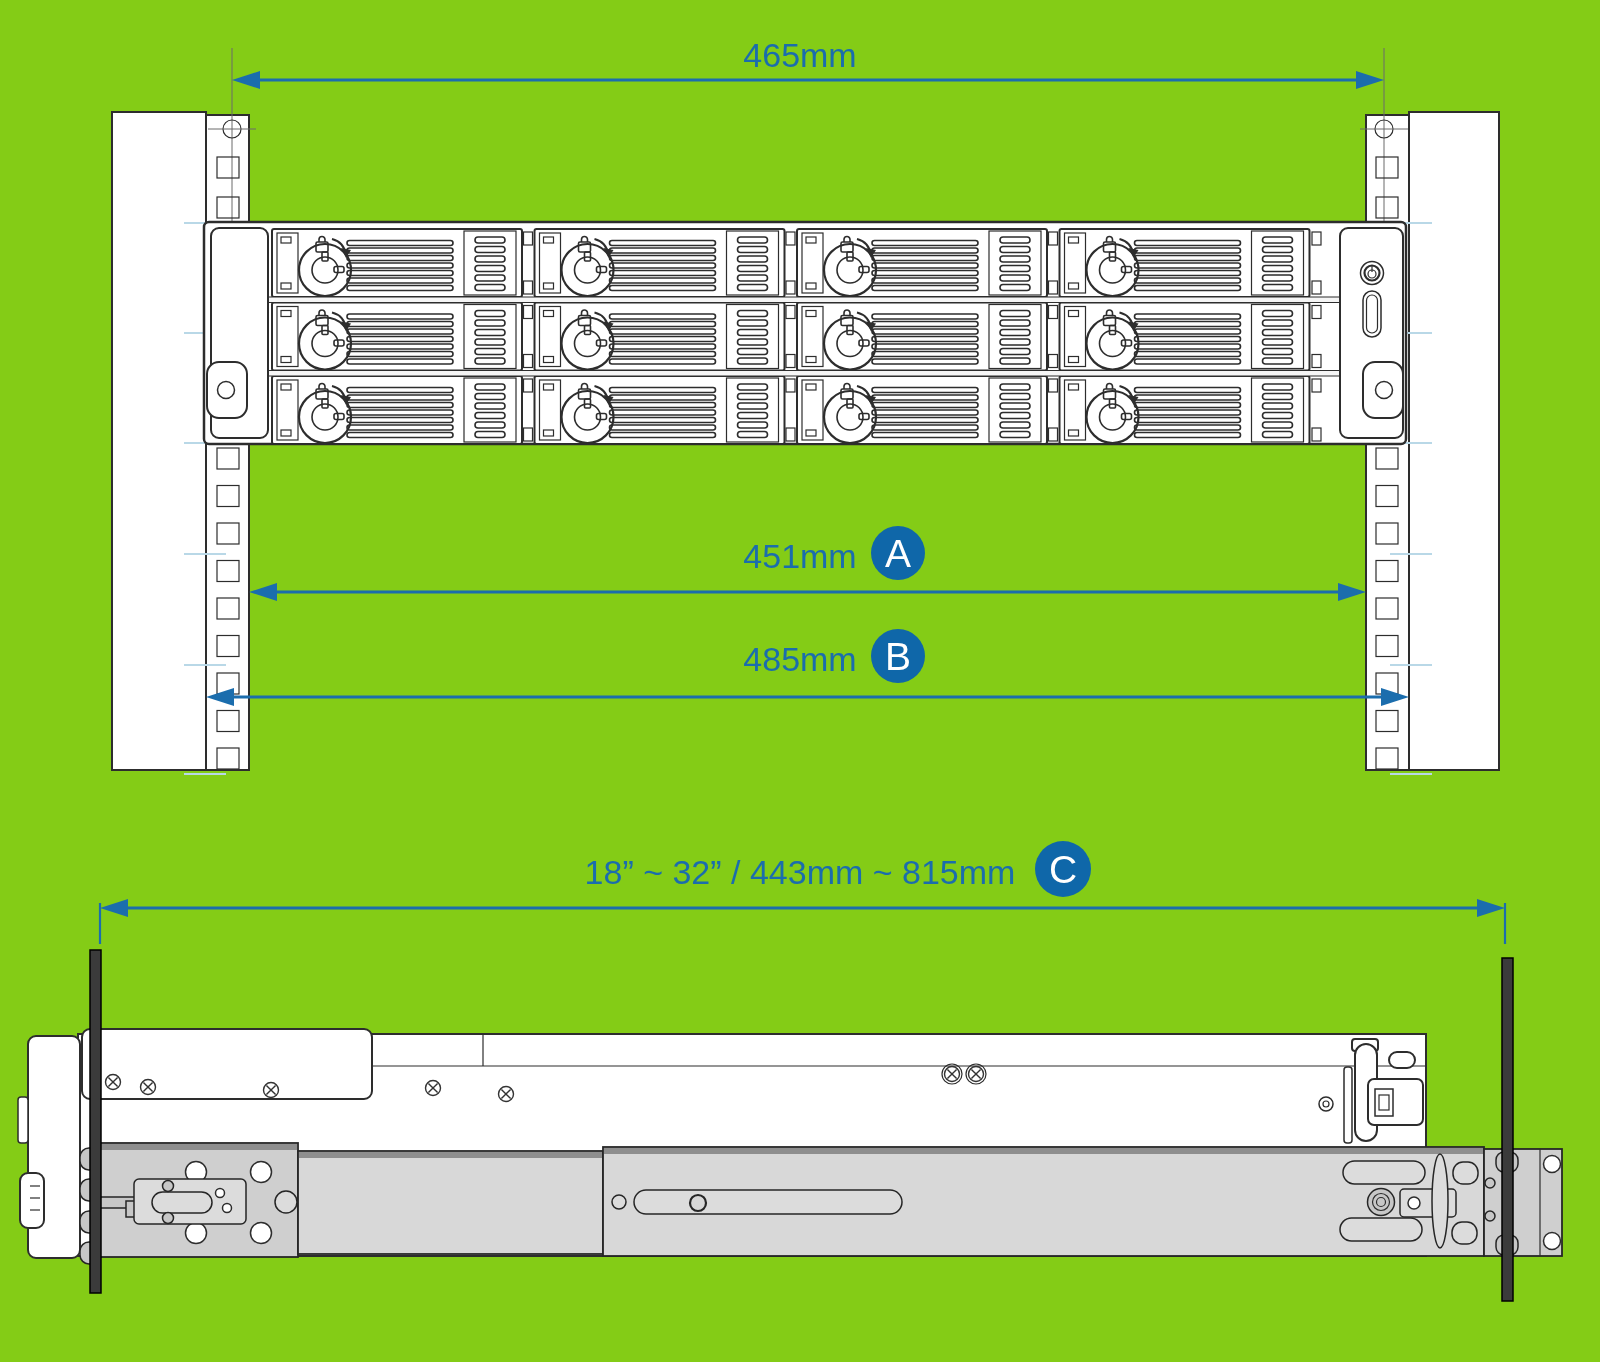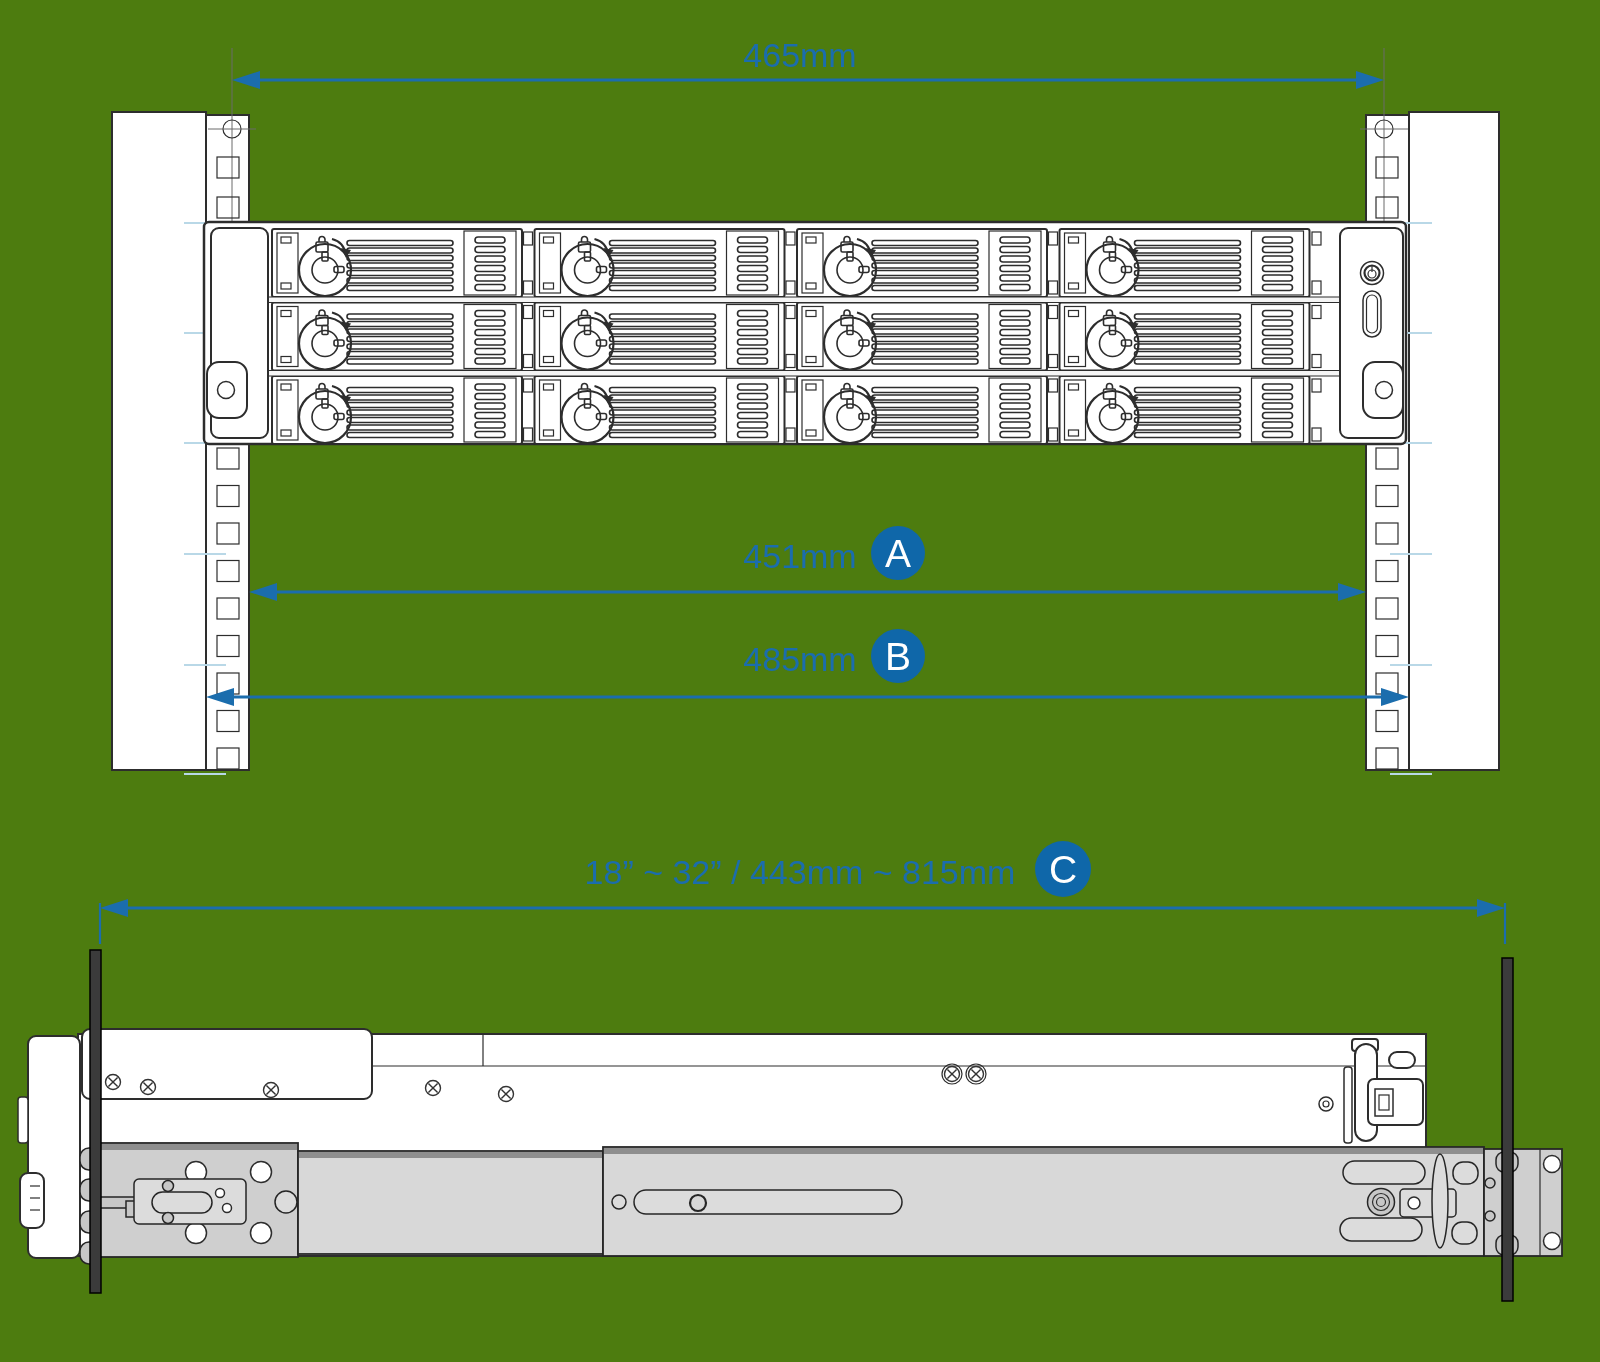--- a/index.html
+++ b/index.html
@@ -1,16 +1,16 @@
 <!DOCTYPE html>
 <html><head>
 <meta charset="utf-8">
 <style>
   html,body{margin:0;padding:0;background:#fff}
-  .stage{width:1600px;height:1362px;position:relative;background:#4d7c0f}
+  .stage{width:1600px;height:1362px;position:relative;background:#84cc16}
   svg text{font-family:"Liberation Sans",sans-serif}
   .dimtext{fill:#1b6dad;font-size:34px;text-anchor:middle}
   .badge{fill:#0f67a9;stroke:none}
   .badgetxt{fill:#fff;font-size:39px;text-anchor:middle}
   .bl{stroke:#1b6dad;stroke-width:3;fill:none}
   .bl2{stroke:#1b6dad;stroke-width:2.2;fill:none}
   .bf{fill:#1b6dad;stroke:none}
   .ow{fill:#fff;stroke:#2d2d2d;stroke-width:2}
   .ow25{fill:#fff;stroke:#2d2d2d;stroke-width:2.5}
   .o1{fill:none;stroke:#2d2d2d;stroke-width:1.5}

